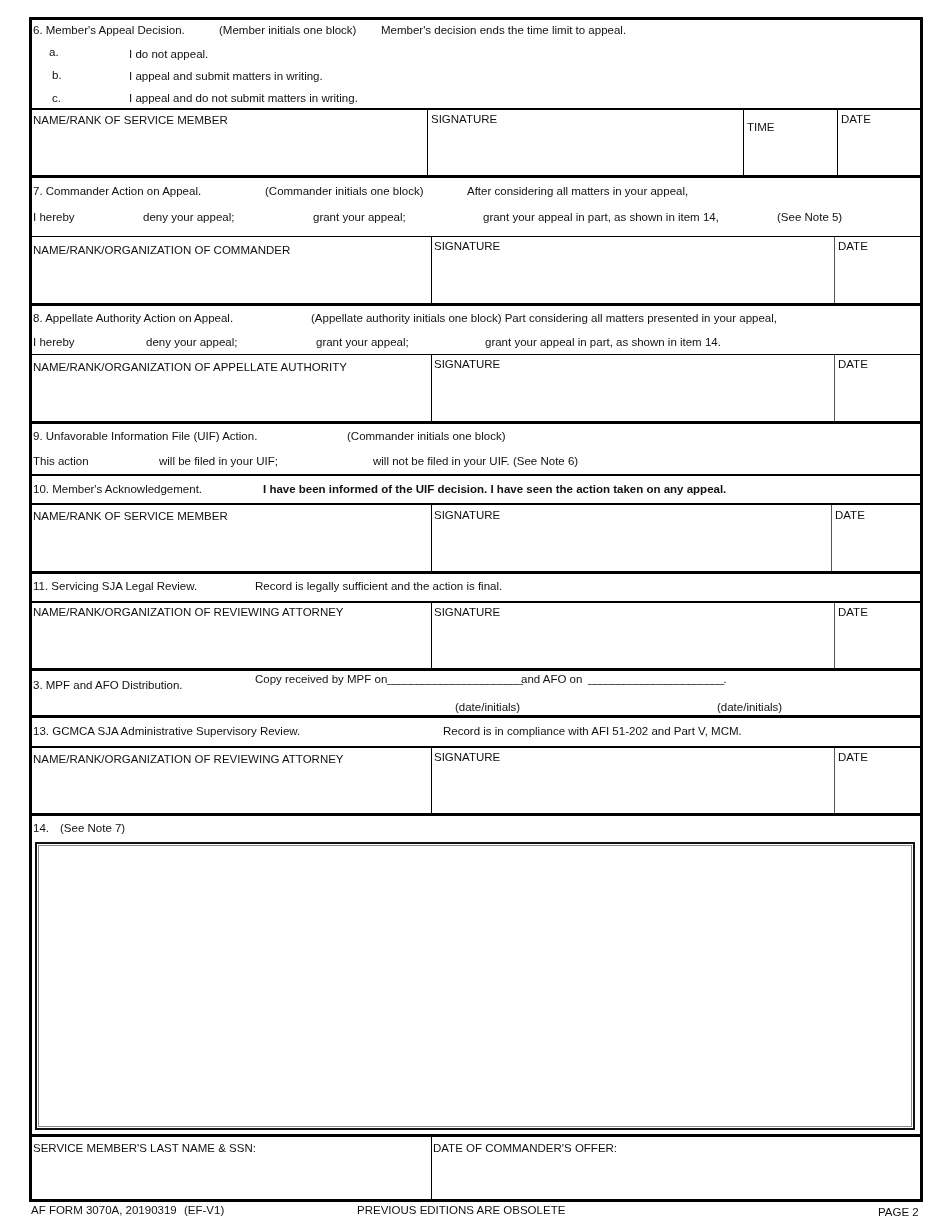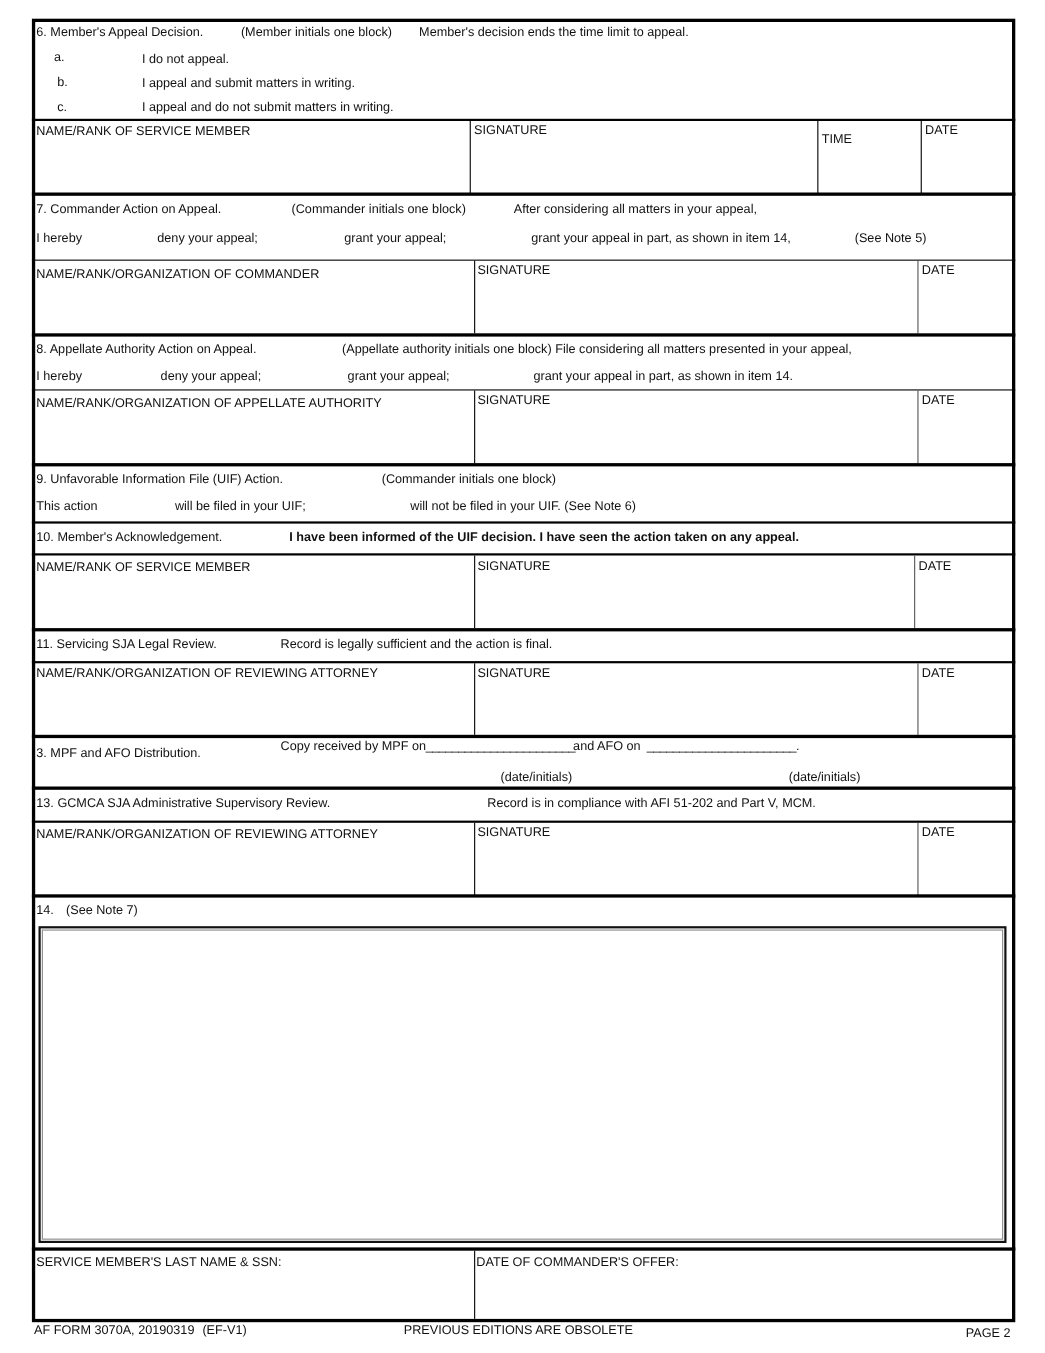--- a/index.html
+++ b/index.html
@@ -70,21 +70,21 @@
 <div class="txt" style="left:33px;top:243px;">NAME/RANK/ORGANIZATION OF COMMANDER</div>
 <div class="txt" style="left:434px;top:239px;">SIGNATURE</div>
 <div class="txt" style="left:838px;top:239px;">DATE</div>
 <div class="field" style="left:31px;top:258px;width:399px;height:44px;"></div>
 <div class="field" style="left:433px;top:256px;width:400px;height:46px;"></div>
 <div class="field" style="left:836px;top:256px;width:81px;height:46px;"></div>
 
 <div class="hline h3" style="top:303px;"></div>
 
 <div class="txt" style="left:33px;top:311px;">8. Appellate Authority Action on Appeal.</div>
-<div class="txt" style="left:311px;top:311px;">(Appellate authority initials one block) File considering all matters presented in your appeal,</div>
+<div class="txt" style="left:311px;top:311px;">(Appellate authority initials one block) Part considering all matters presented in your appeal,</div>
 <div class="txt" style="left:33px;top:335px;">I hereby</div>
 <div class="txt" style="left:146px;top:335px;">deny your appeal;</div>
 <div class="txt" style="left:316px;top:335px;">grant your appeal;</div>
 <div class="txt" style="left:485px;top:335px;">grant your appeal in part, as shown in item 14.</div>
 
 <div class="hline" style="top:354px;height:1px;"></div>
 <div class="vline" style="left:431px;top:355px;height:66px;"></div>
 <div class="vline gray" style="left:834px;top:355px;height:66px;"></div>
 <div class="txt" style="left:33px;top:360px;text-align:right;">NAME/RANK/ORGANIZATION OF APPELLATE AUTHORITY</div>
 <div class="txt" style="left:434px;top:357px;">SIGNATURE</div>
@@ -165,14 +165,14 @@
 <div class="hline h3" style="top:1134px;"></div>
 
 <div class="vline" style="left:431px;top:1137px;height:62px;"></div>
 <div class="txt" style="left:33px;top:1141px;">SERVICE MEMBER'S LAST NAME &amp; SSN:</div>
 <div class="txt" style="left:433px;top:1141px;">DATE OF COMMANDER'S OFFER:</div>
 <div class="field" style="left:31px;top:1156px;width:399px;height:40px;"></div>
 <div class="field" style="left:433px;top:1156px;width:484px;height:40px;"></div>
 
 <div class="txt" style="left:31px;top:1203px;">AF FORM 3070A, 20190319</div>
 <div class="txt" style="left:184px;top:1203px;">(EF-V1)</div>
-<div class="txt" style="left:367px;top:1203px;">PREVIOUS EDITIONS ARE OBSOLETE</div>
+<div class="txt" style="left:357px;top:1203px;">PREVIOUS EDITIONS ARE OBSOLETE</div>
 <div class="txt" style="left:878px;top:1205px;">PAGE 2</div>
 
 </body></html>

